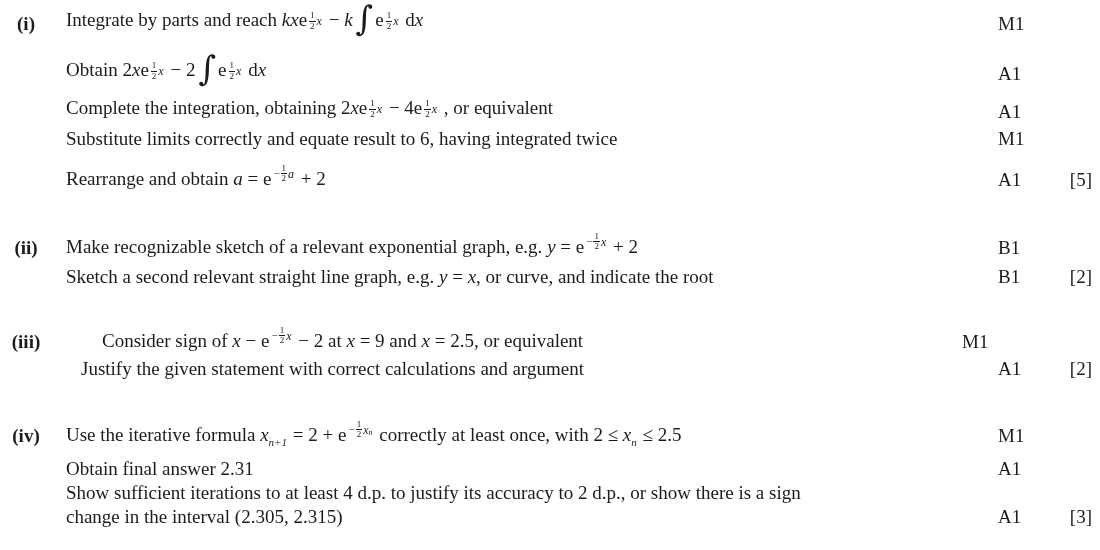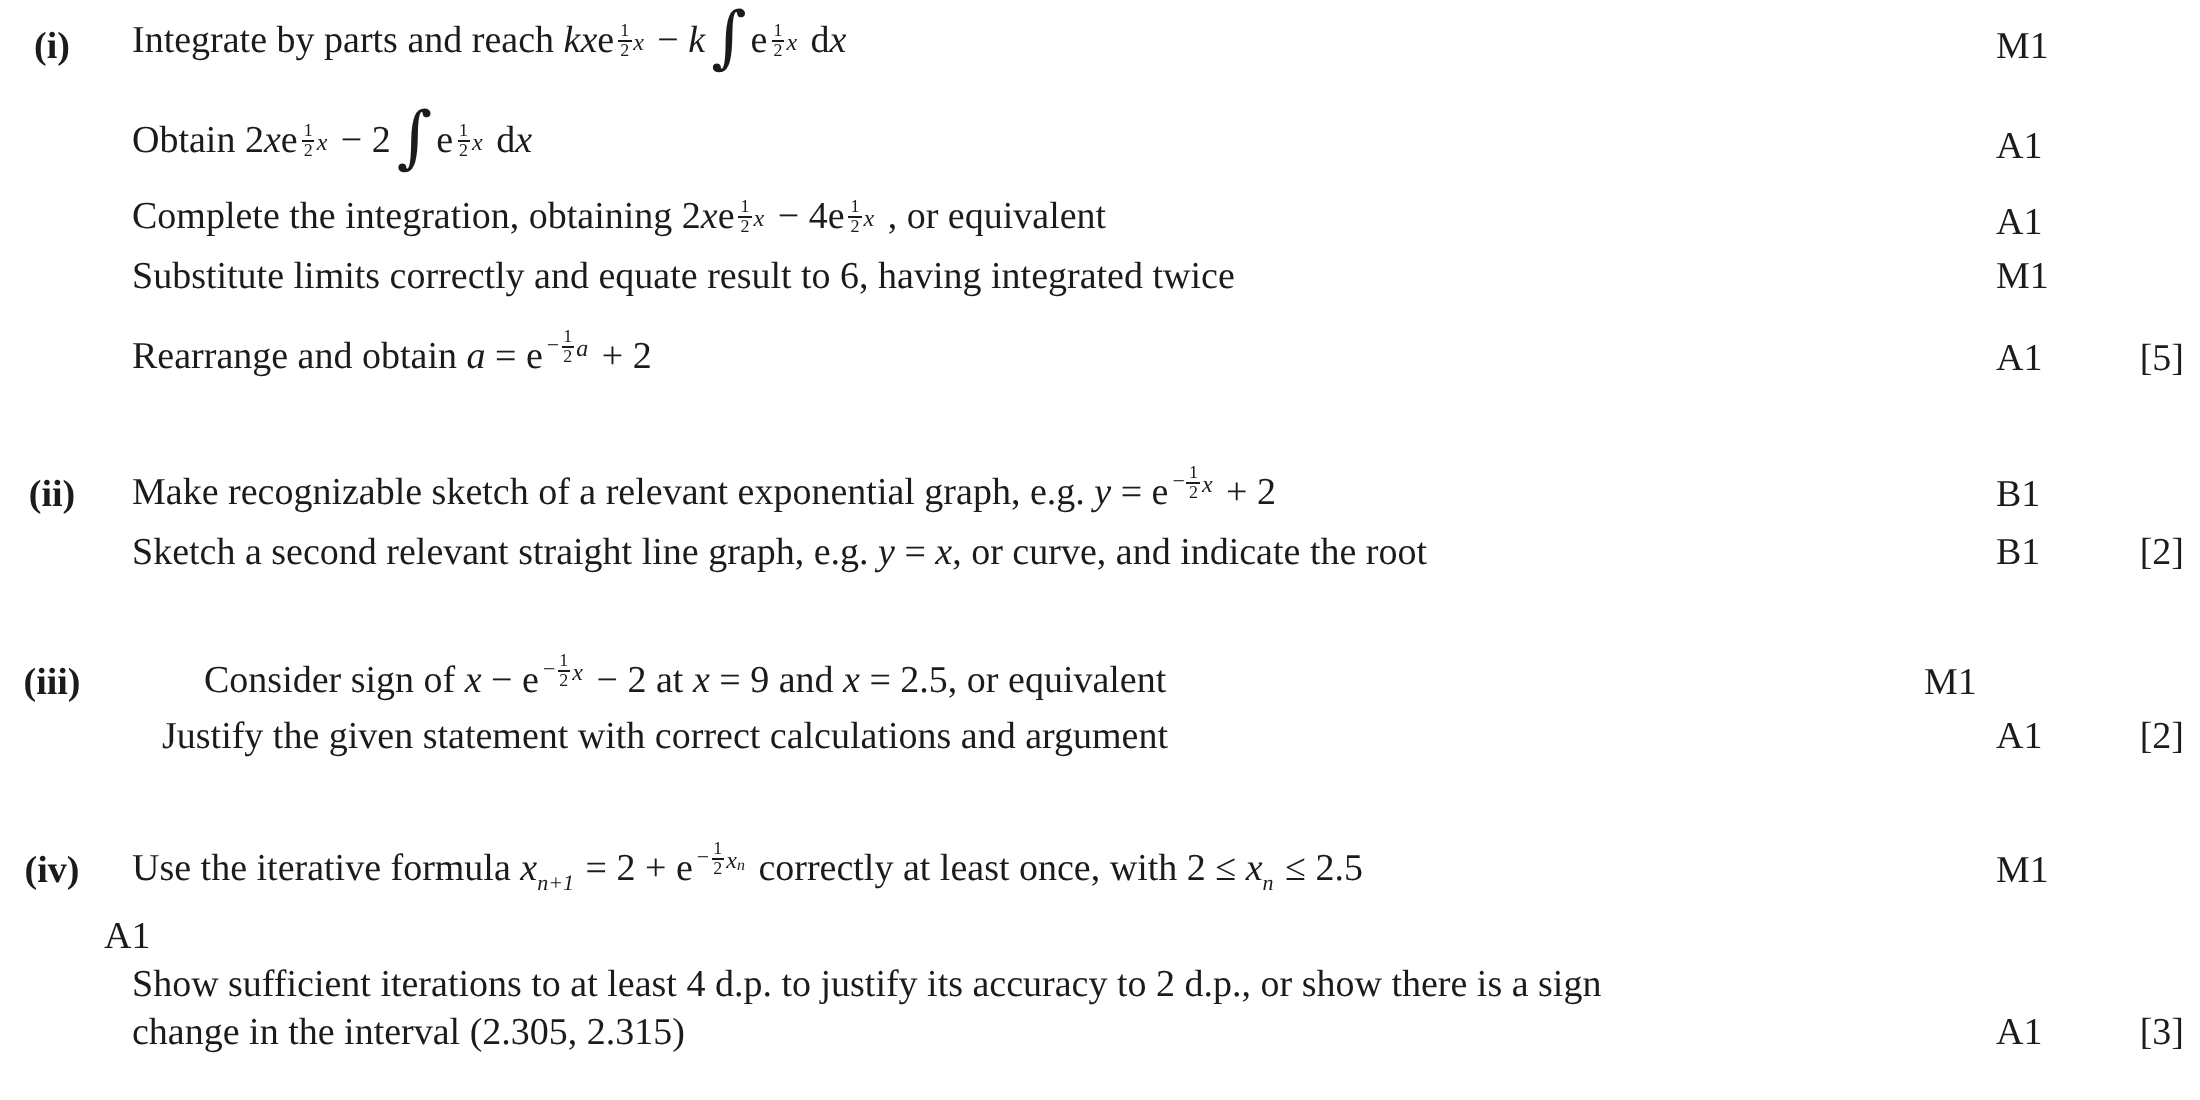--- a/index.html
+++ b/index.html
@@ -188,20 +188,21 @@
               <span class="den">2</span>
             </span>
             <span class="expvar">x</span>
             <span class="expsub">n</span>
           </span><span class="rm"> correctly at least once, with  2 ≤ </span><span class="it">x</span><span class="subs">n</span><span class="rm"> ≤ 2.5</span></span>
         <span class="mark">M1</span>
         <span class="total"></span>
       </div>
       <div class="row s3 r1">
         <span class="label"></span>
+        <span class="content"><span class="rm">Obtain final answer 2.31</span></span>
         <span class="mark">A1</span>
         <span class="total"></span>
       </div>
       <div class="row s3 r2">
         <span class="label"></span>
         <span class="content"><span class="rm">Show sufficient iterations to at least 4 d.p. to justify its accuracy to 2 d.p., or show there is a sign</span></span>
         <span class="mark"></span>
         <span class="total"></span>
       </div>
       <div class="row s3 r3">

